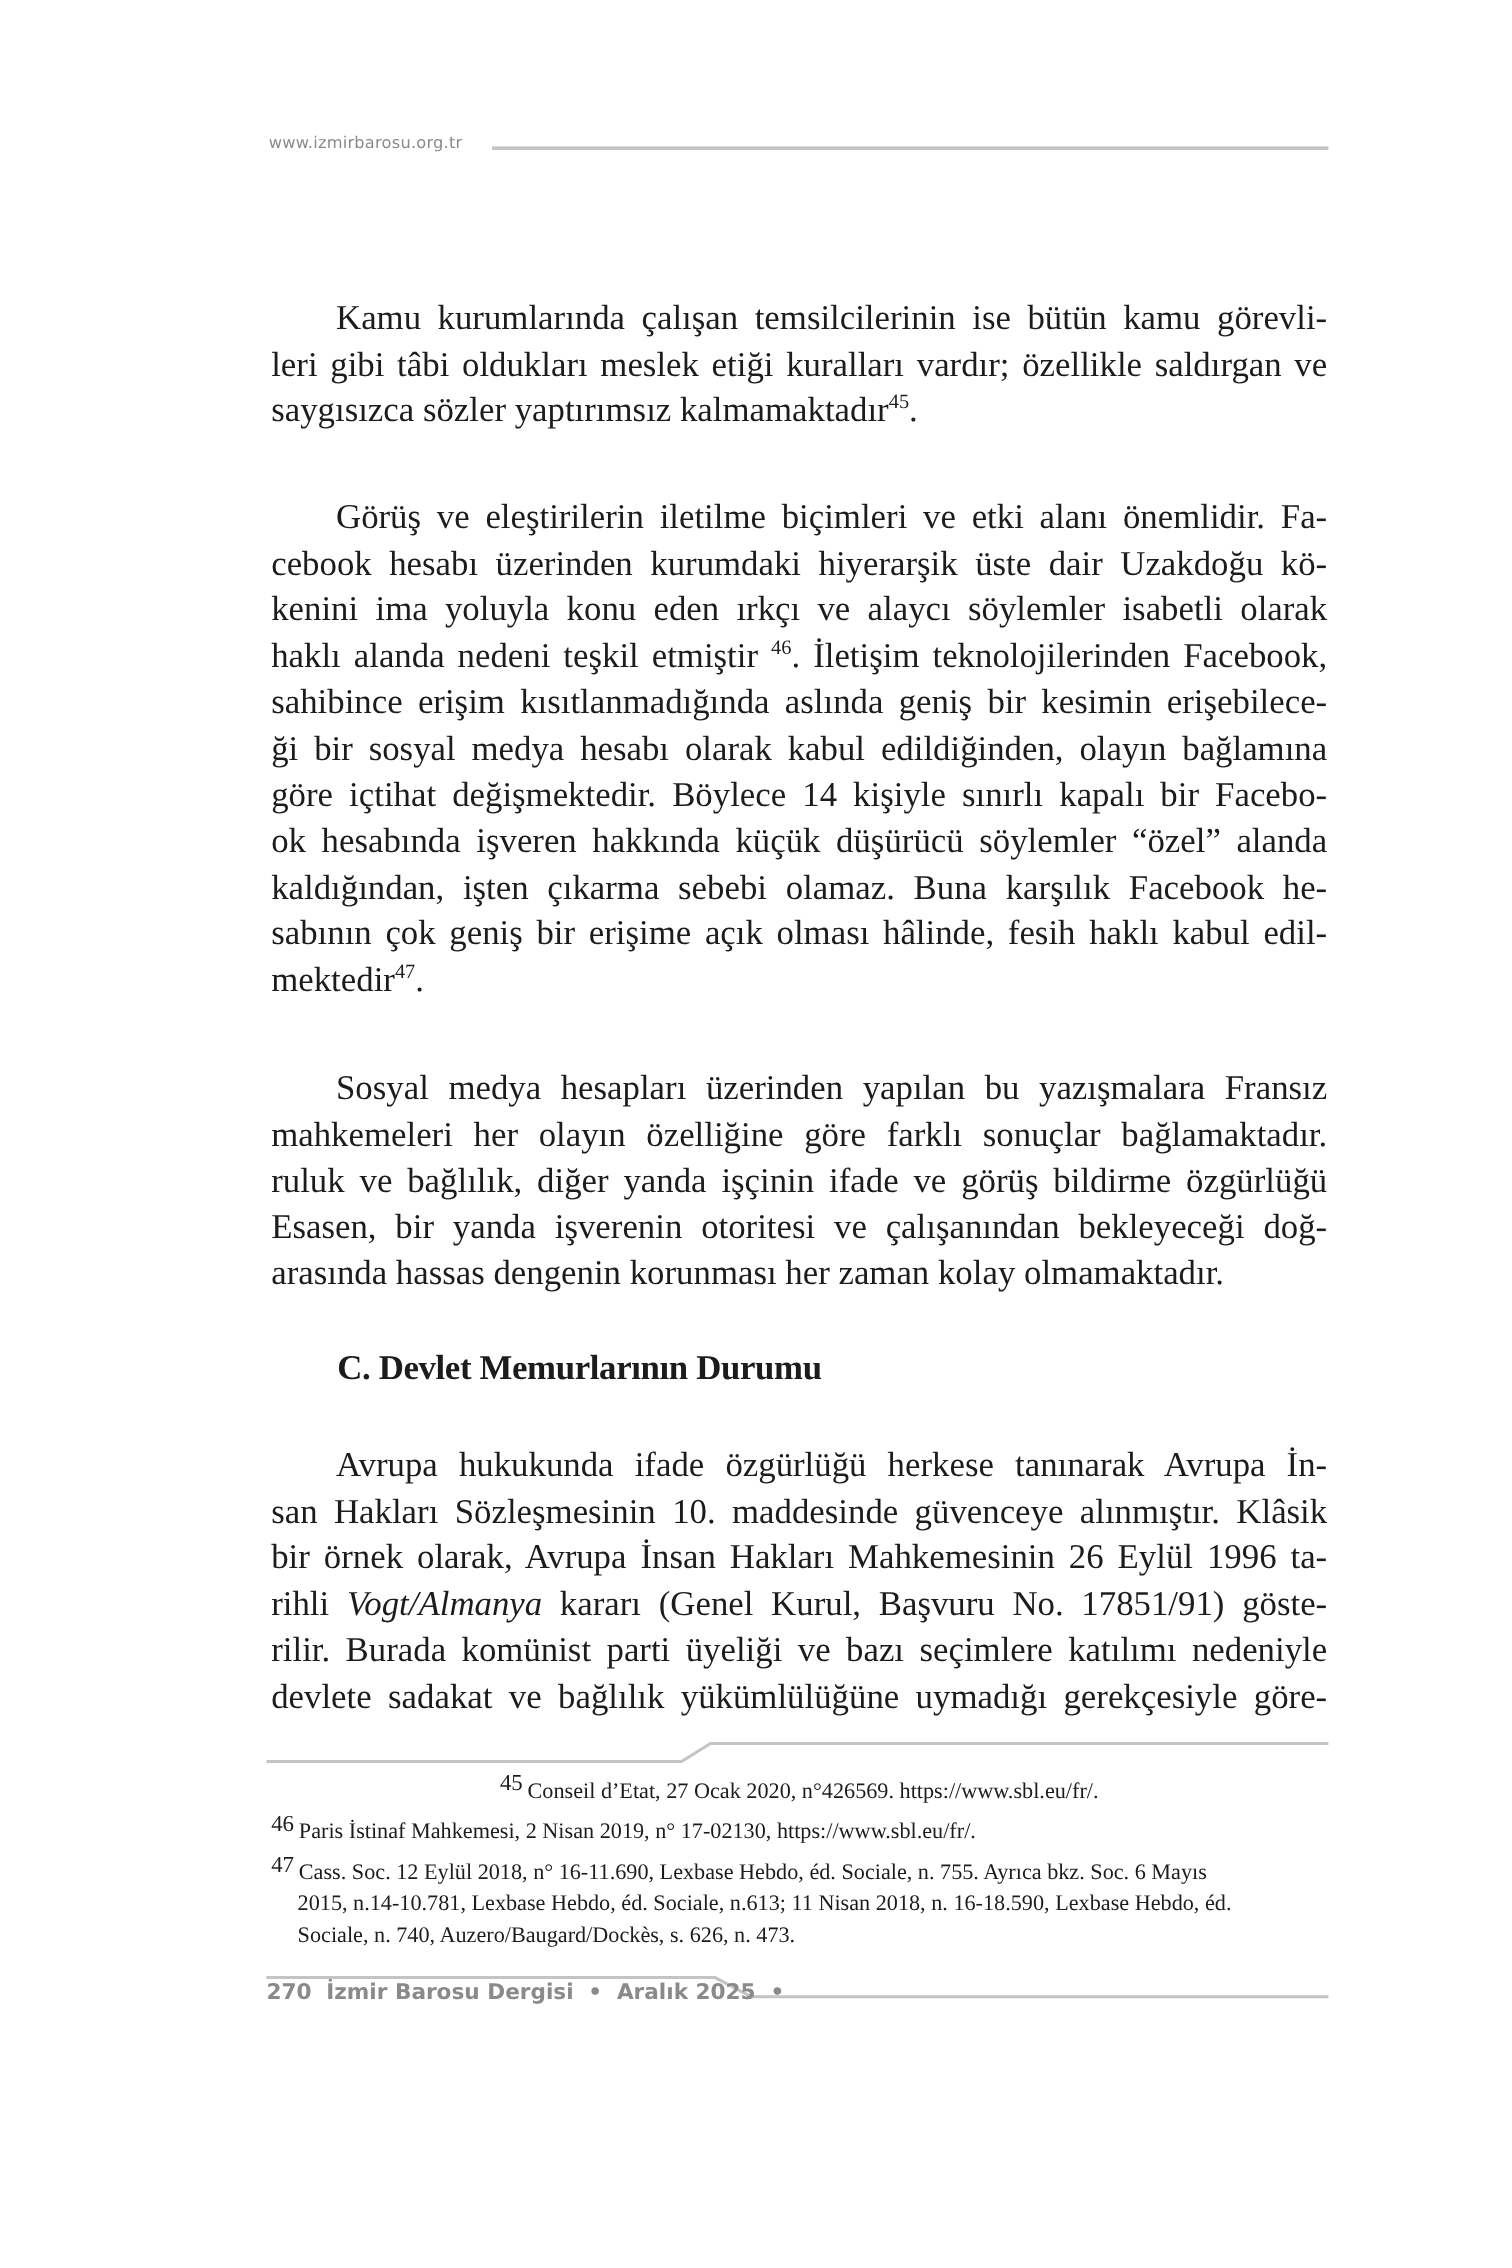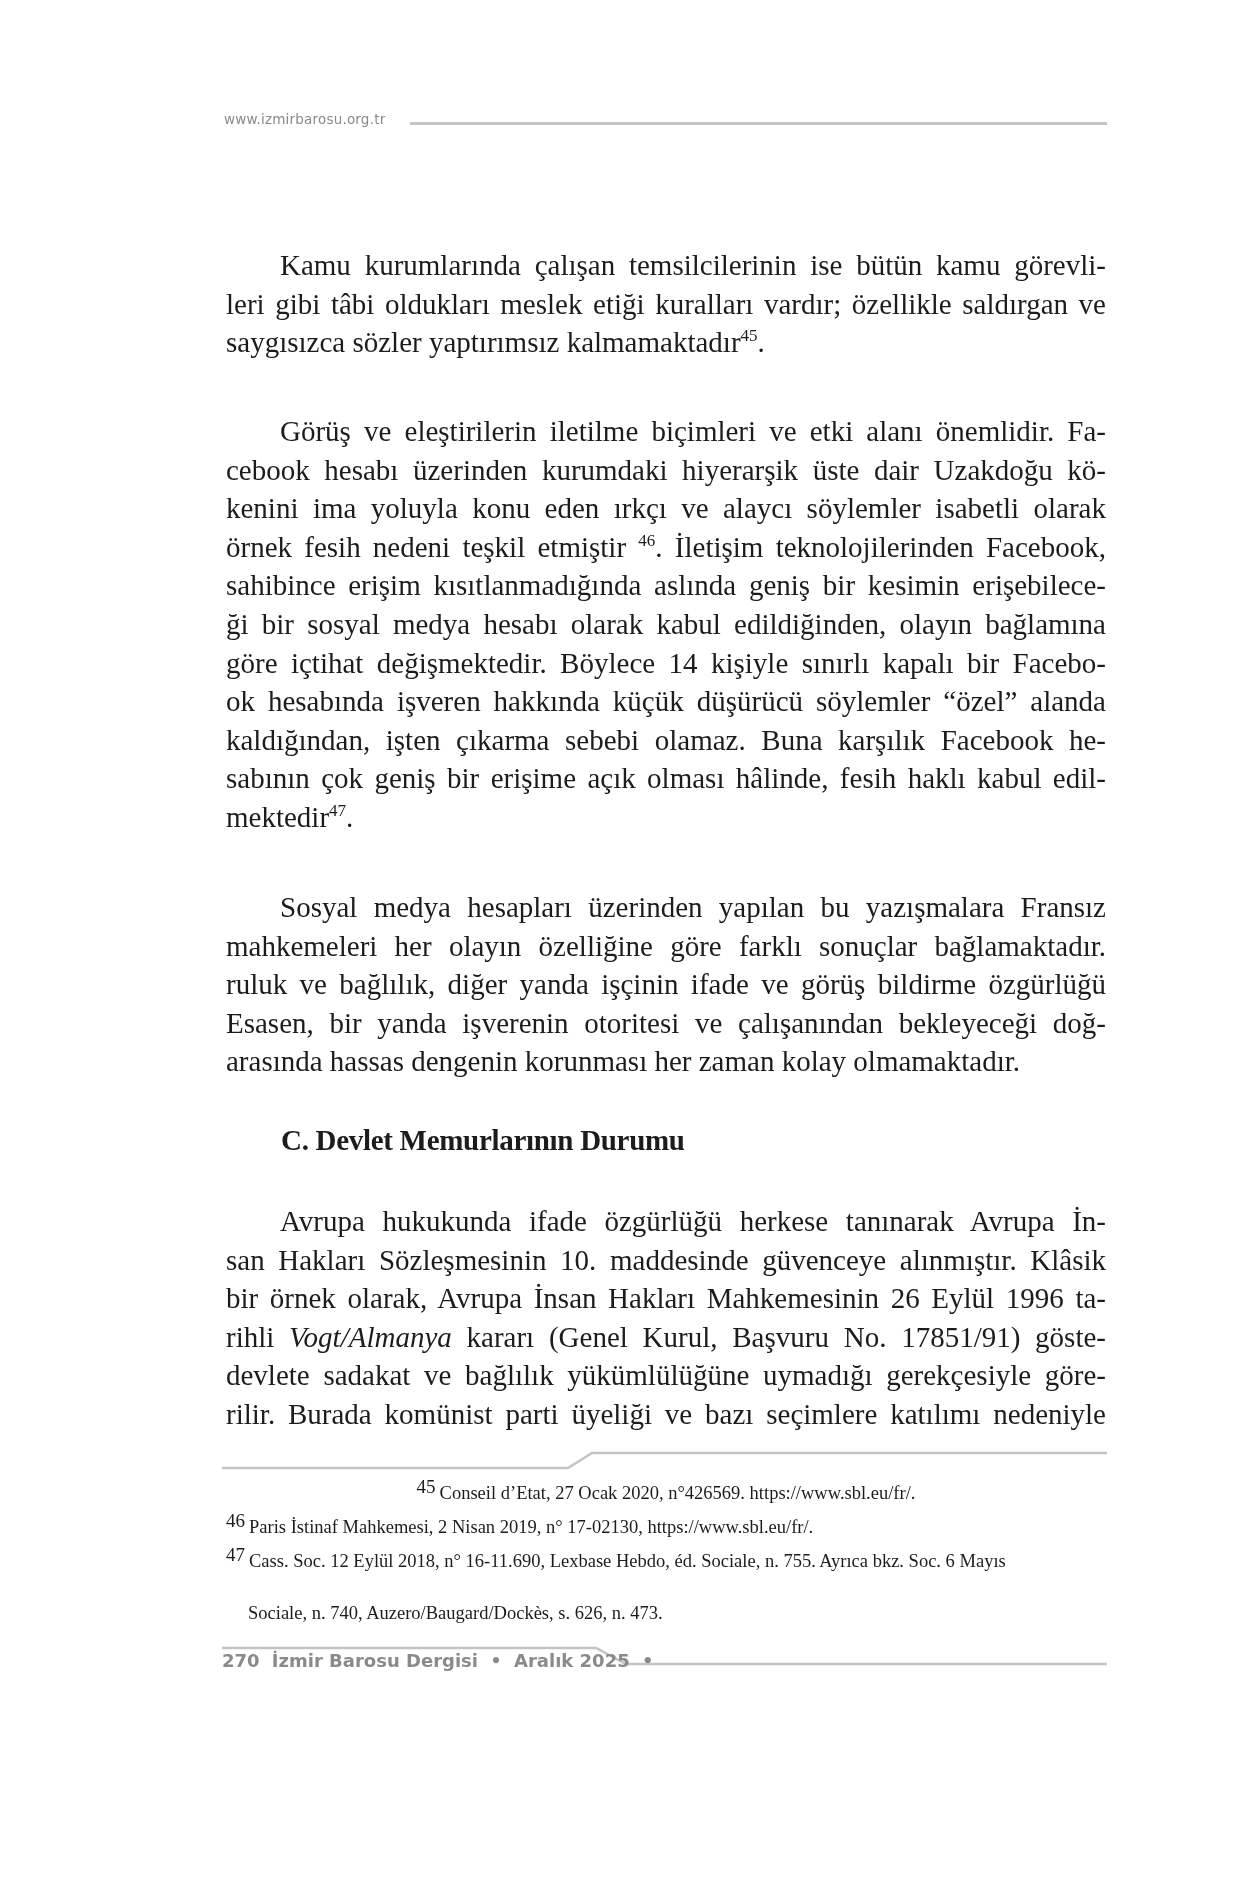--- a/index.html
+++ b/index.html
@@ -57,21 +57,21 @@
       <span class="line">leri gibi tâbi oldukları meslek etiği kuralları vardır; özellikle saldırgan ve</span>
       <span class="line last"><span>saygısızca sözler yaptırımsız kalmamaktadır</span><sup>45</sup><span>.</span></span>
     </div>
   </div>
 
   <div class="body-text" style="top:412px;">
     <div class="para">
       <span class="line">Görüş ve eleştirilerin iletilme biçimleri ve etki alanı önemlidir. Fa-</span>
       <span class="line">cebook hesabı üzerinden kurumdaki hiyerarşik üste dair Uzakdoğu kö-</span>
       <span class="line">kenini ima yoluyla konu eden ırkçı ve alaycı söylemler isabetli olarak</span>
-      <span class="line"><span>örnek fesih nedeni teşkil etmiştir </span><sup>46</sup><span>. İletişim teknolojilerinden Facebook,</span></span>
+      <span class="line"><span>haklı alanda nedeni teşkil etmiştir </span><sup>46</sup><span>. İletişim teknolojilerinden Facebook,</span></span>
       <span class="line">sahibince erişim kısıtlanmadığında aslında geniş bir kesimin erişebilece-</span>
       <span class="line">ği bir sosyal medya hesabı olarak kabul edildiğinden, olayın bağlamına</span>
       <span class="line">göre içtihat değişmektedir. Böylece 14 kişiyle sınırlı kapalı bir Facebo-</span>
       <span class="line">ok hesabında işveren hakkında küçük düşürücü söylemler “özel” alanda</span>
       <span class="line">kaldığından, işten çıkarma sebebi olamaz. Buna karşılık Facebook he-</span>
       <span class="line">sabının çok geniş bir erişime açık olması hâlinde, fesih haklı kabul edil-</span>
       <span class="line last"><span>mektedir</span><sup>47</sup><span>.</span></span>
     </div>
   </div>
 
@@ -86,40 +86,40 @@
   </div>
 
   <div class="heading">C. Devlet Memurlarının Durumu</div>
 
   <div class="body-text" style="top:1202px;">
     <div class="para">
       <span class="line">Avrupa hukukunda ifade özgürlüğü herkese tanınarak Avrupa İn-</span>
       <span class="line">san Hakları Sözleşmesinin 10. maddesinde güvenceye alınmıştır. Klâsik</span>
       <span class="line">bir örnek olarak, Avrupa İnsan Hakları Mahkemesinin 26 Eylül 1996 ta-</span>
       <span class="line"><span>rihli </span><em>Vogt/Almanya</em><span> kararı (Genel Kurul, Başvuru No. 17851/91) göste-</span></span>
+      <span class="line">rilir. Burada komünist parti üyeliği ve bazı seçimlere katılımı nedeniyle</span>
       <span class="line">devlete sadakat ve bağlılık yükümlülüğüne uymadığı gerekçesiyle göre-</span>
-      <span class="line">rilir. Burada komünist parti üyeliği ve bazı seçimlere katılımı nedeniyle</span>
     </div>
   </div>
 
   <svg class="sep" width="1260" height="1890">
     <polyline points="186,1468 532,1468 556,1453 1071,1453" fill="none" stroke="#c4c4c4" stroke-width="2.5"></polyline>
     <polyline points="186,1648 560,1648 590,1664 1071,1664" fill="none" stroke="#c4c4c4" stroke-width="2.5"></polyline>
   </svg>
 
   <div class="footnotes" style="top:1480px;">
     <p class="fn" style="margin-bottom:8px;text-align:center;">
       <span class="fn-num">45</span><span>Conseil d’Etat, 27 Ocak 2020, n°426569. https://www.sbl.eu/fr/.</span>
     </p>
     <p class="fn" style="margin-bottom:8px;">
       <span class="fn-num">46</span><span>Paris İstinaf Mahkemesi, 2 Nisan 2019, n° 17-02130, https://www.sbl.eu/fr/.</span>
     </p>
     <p class="fn">
       <span class="fn-num">47</span><span>Cass. Soc. 12 Eylül 2018, n° 16-11.690, Lexbase Hebdo, éd. Sociale, n. 755. Ayrıca bkz. Soc. 6 Mayıs</span><br>
-      <br>
+      <span style="padding-left:22px;">2015, n.14-10.781, Lexbase Hebdo, éd. Sociale, n.613; 11 Nisan 2018, n. 16-18.590, Lexbase Hebdo, éd.</span><br>
       <span style="padding-left:22px;">Sociale, n. 740, Auzero/Baugard/Dockès, s. 626, n. 473.</span>
     </p>
   </div>
 
   <div class="footer">
     <span>270</span>
     <span>İzmir Barosu Dergisi</span>
     <span>•</span>
     <span>Aralık 2025</span>
     <span>•</span>

